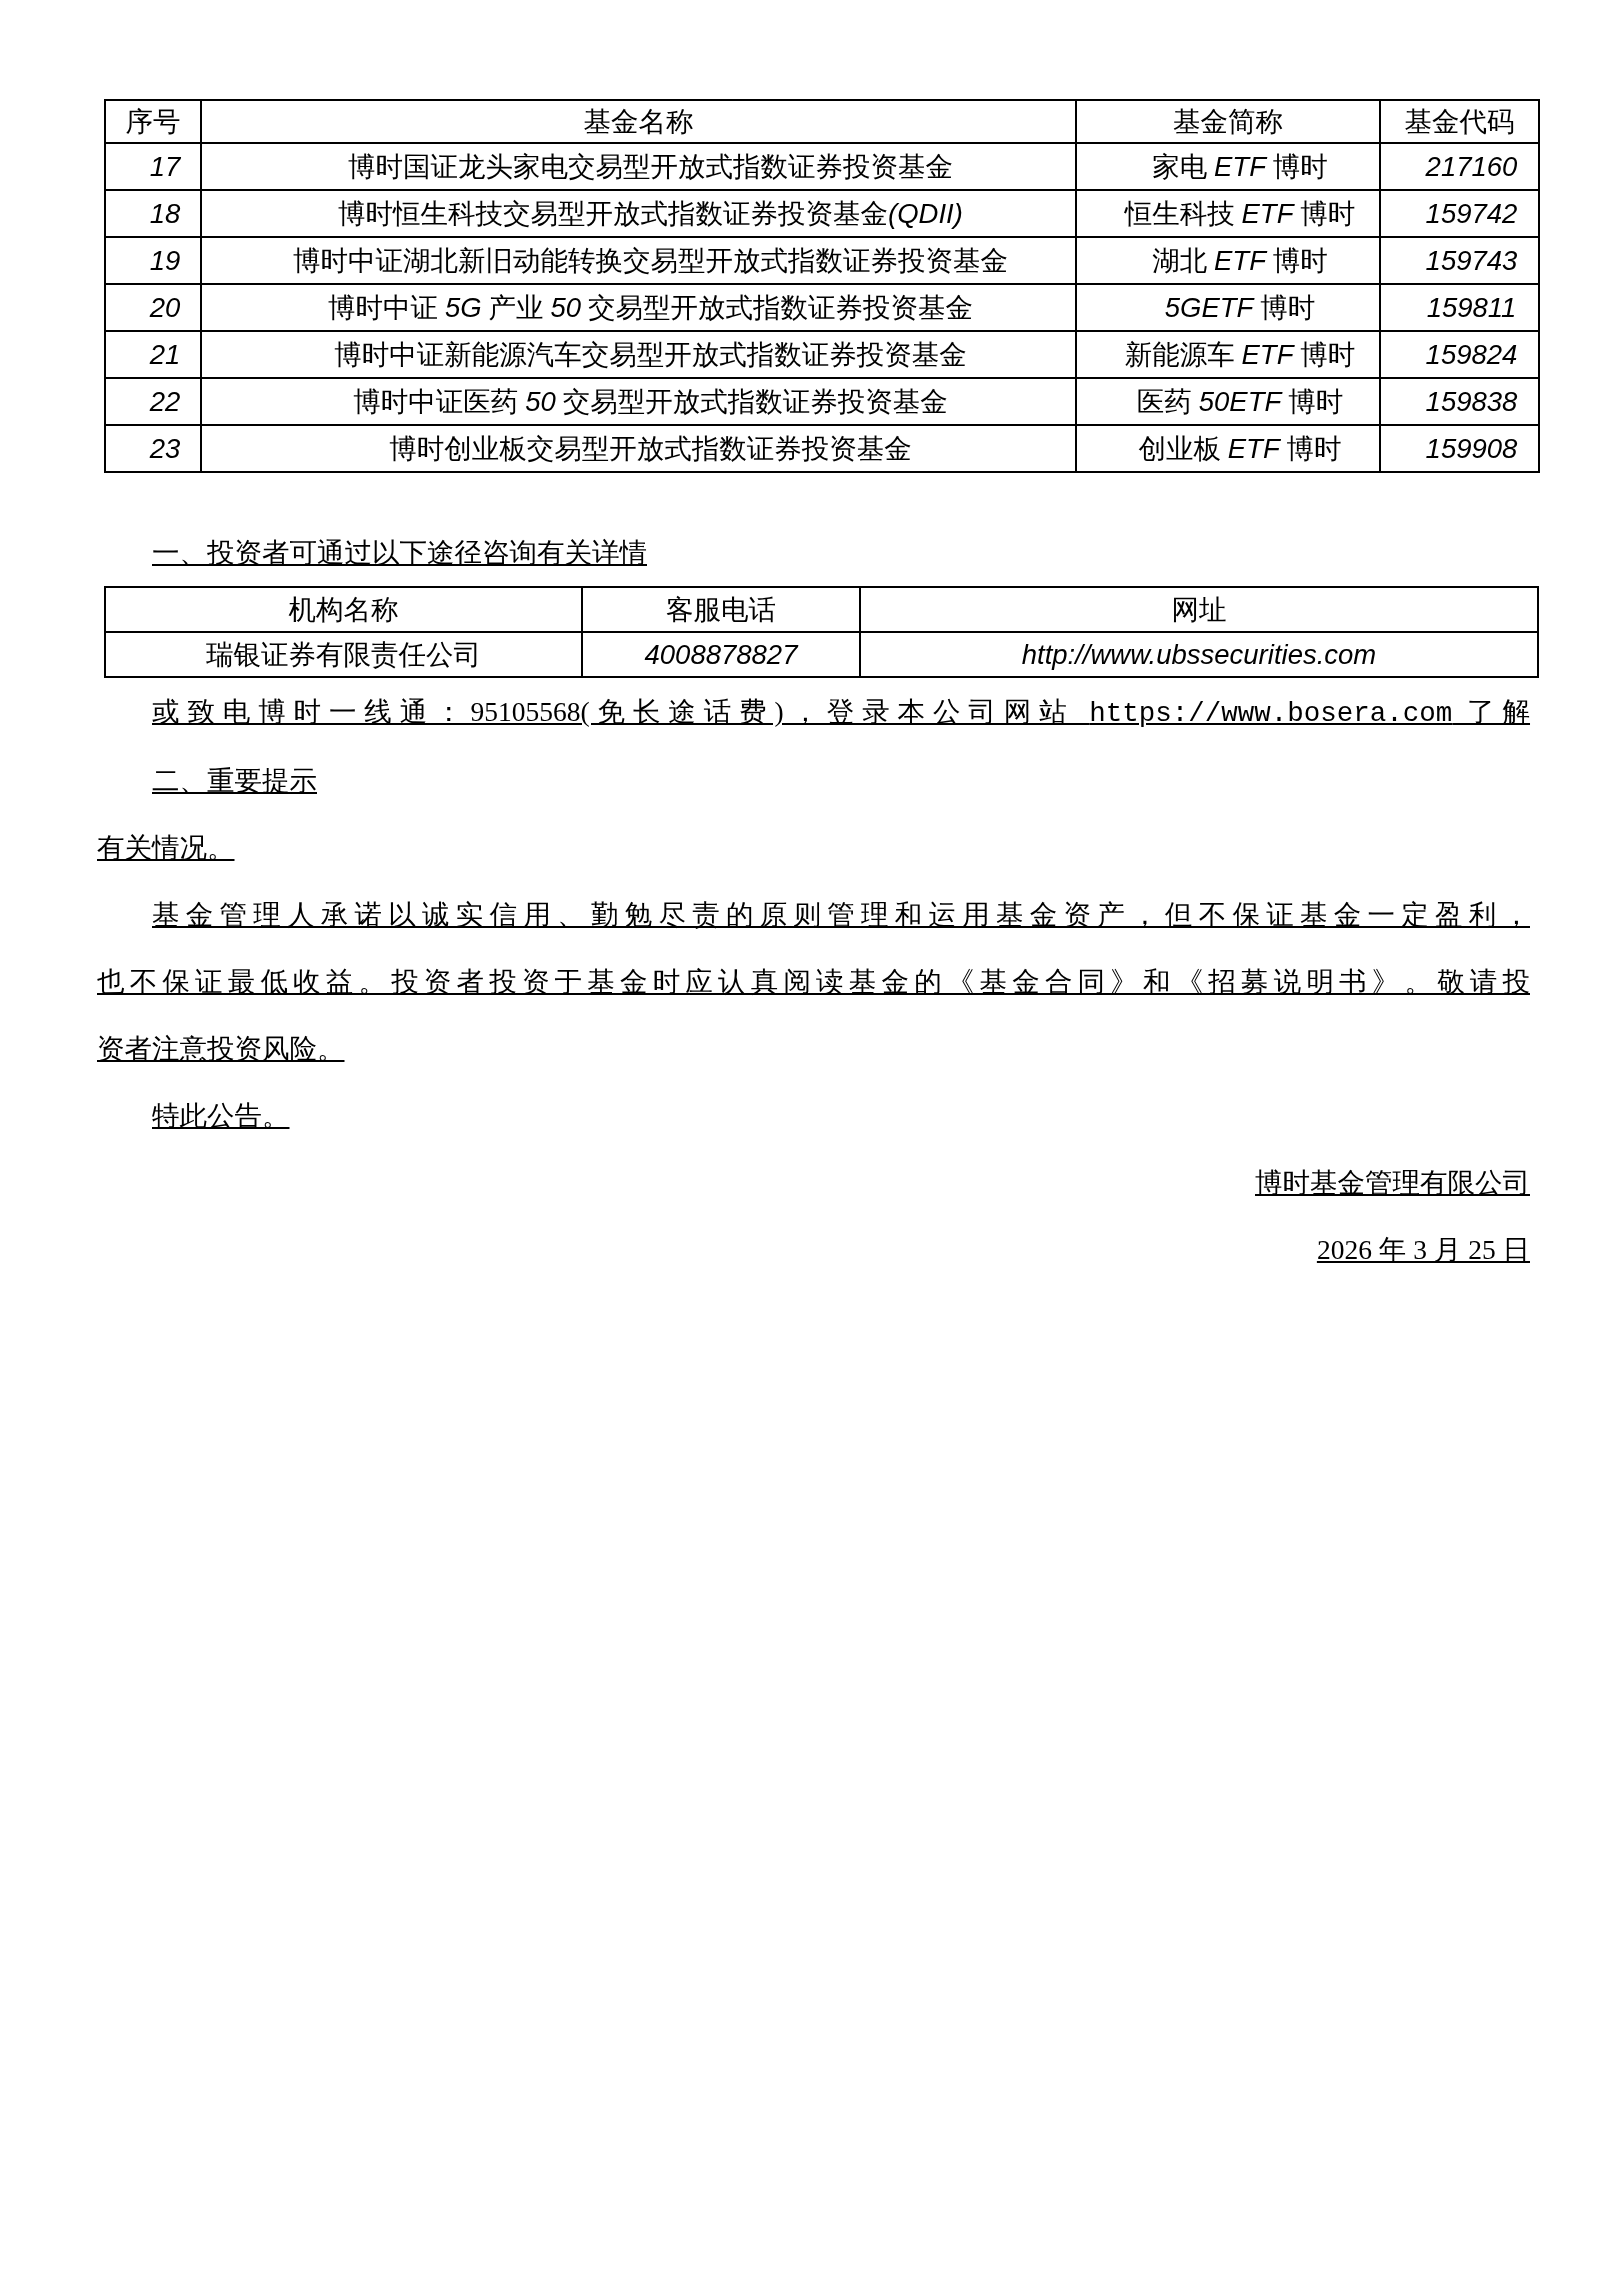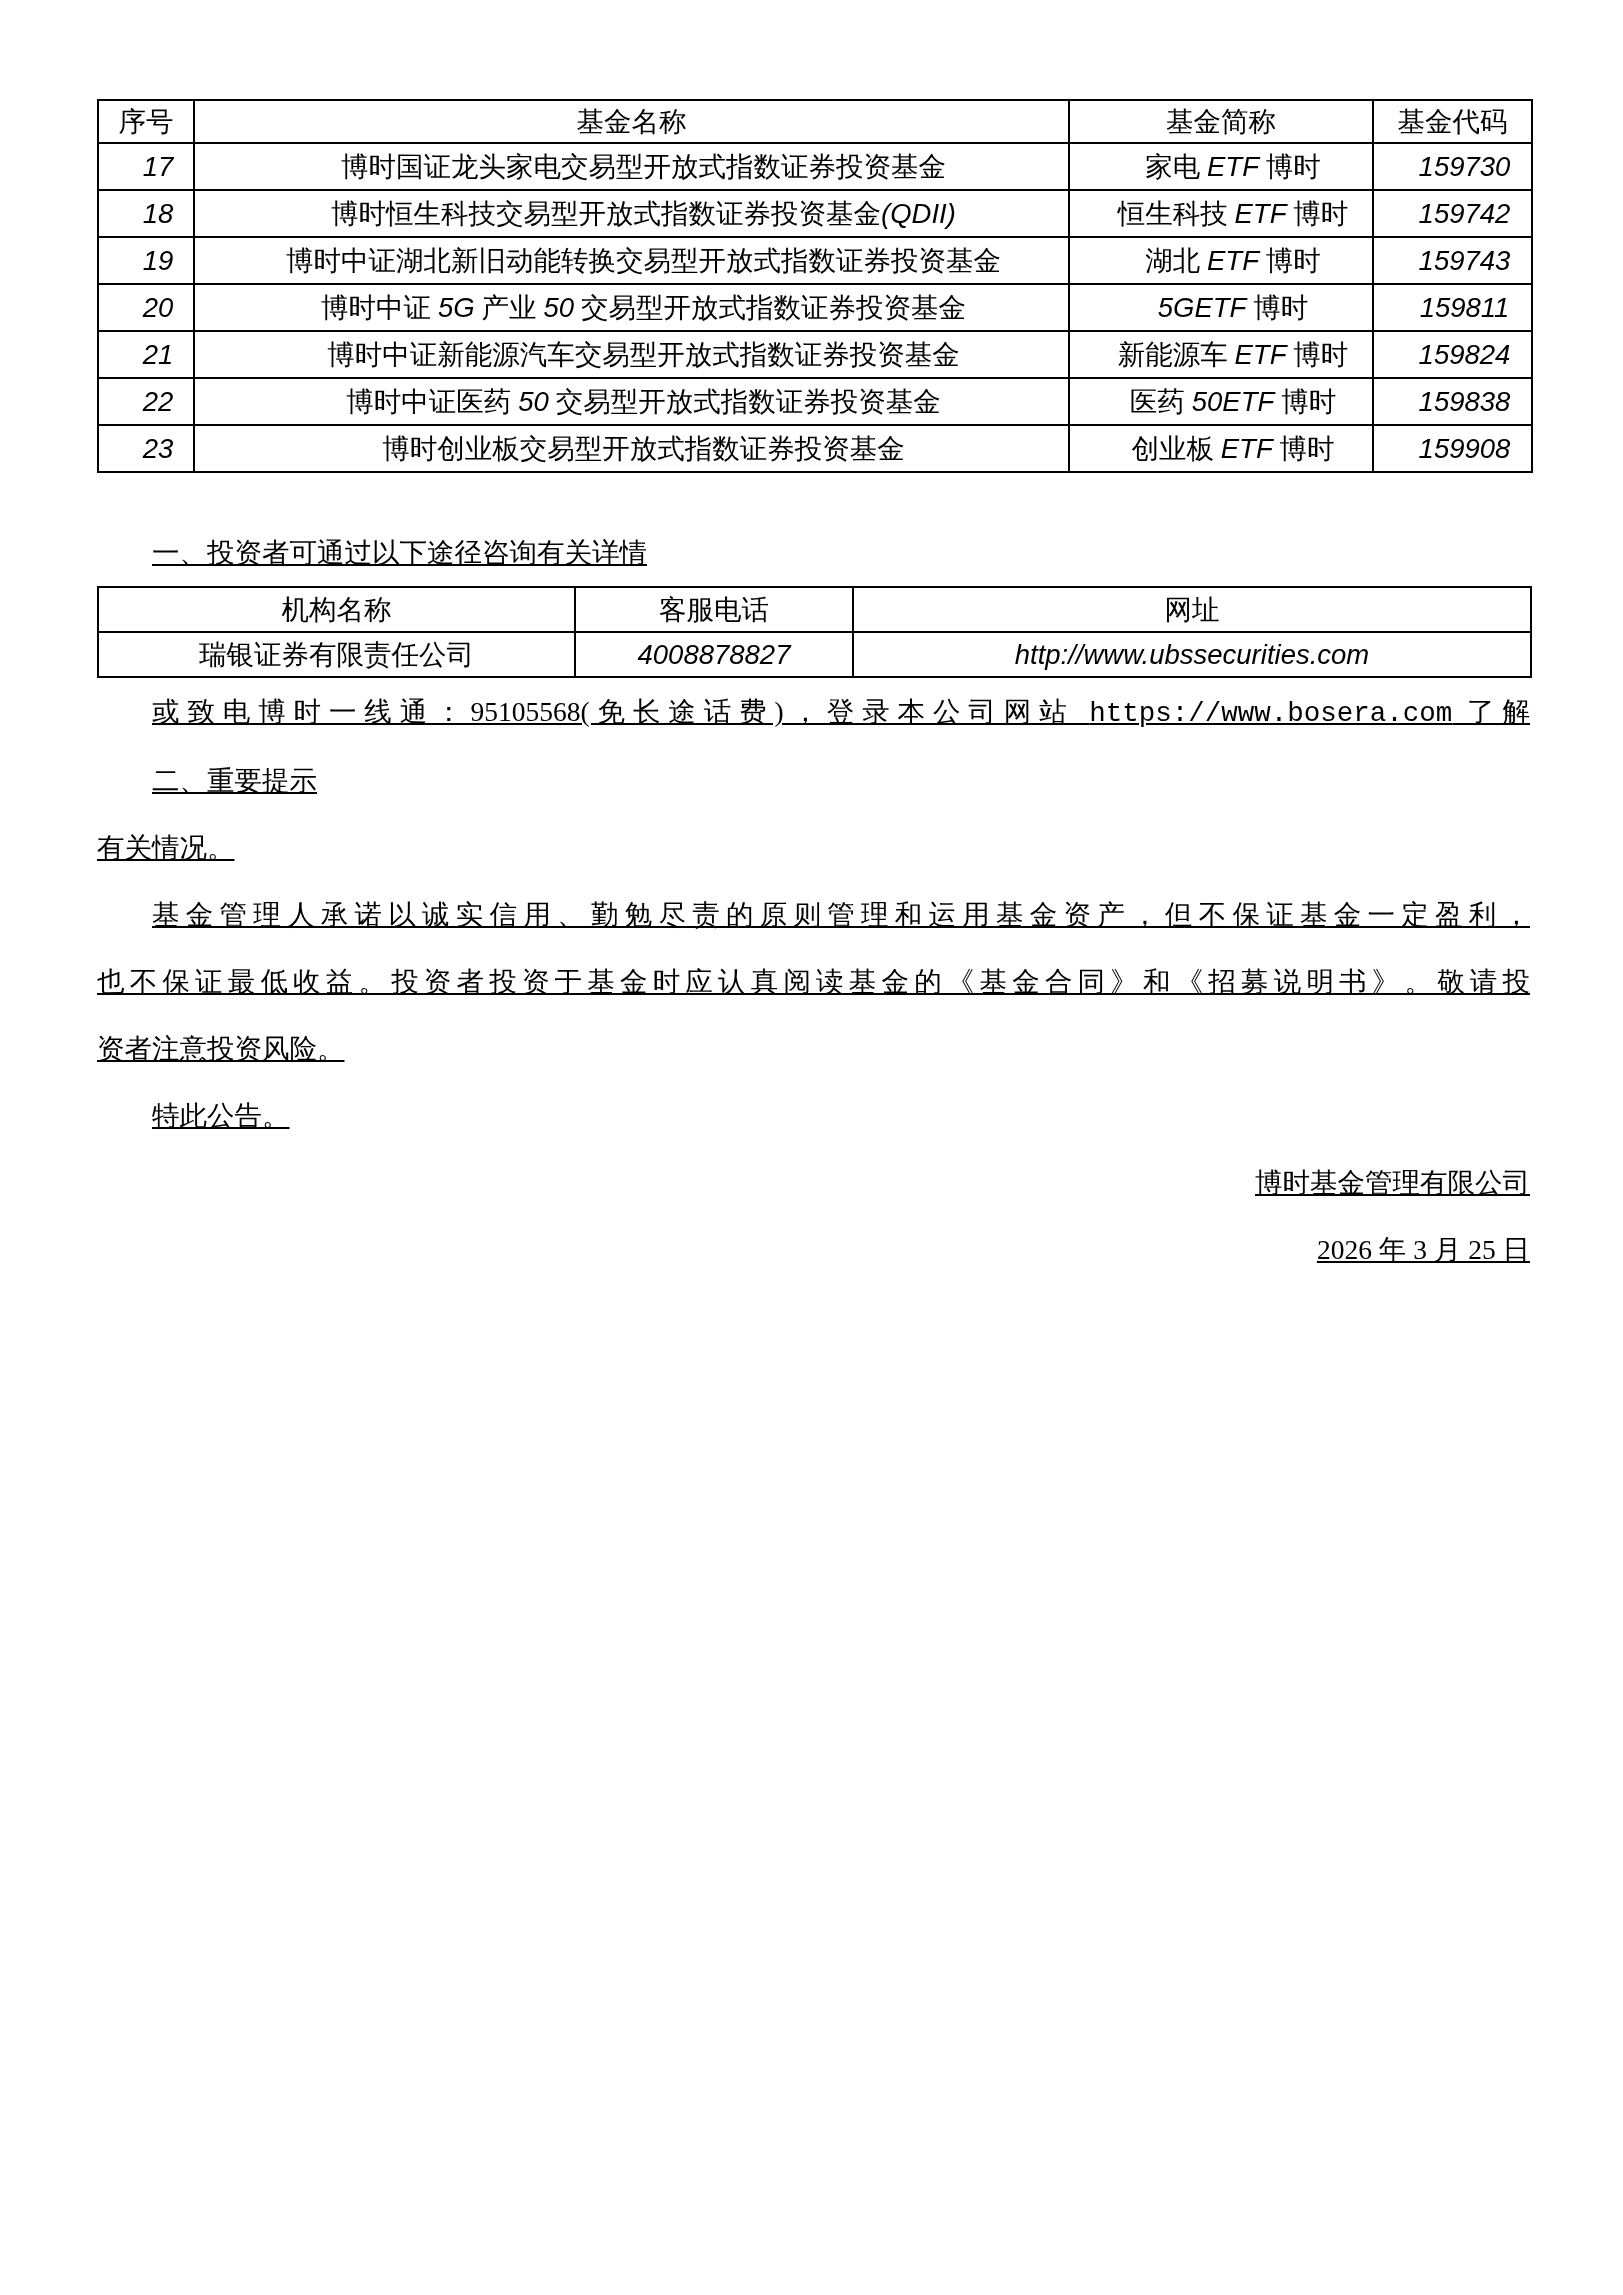--- a/index.html
+++ b/index.html
@@ -3,21 +3,21 @@
 <meta charset="utf-8">
 <title></title>
 <style>
   html,body{margin:0;padding:0;}
   body{
     width:1623px;height:2295px;background:#ffffff;color:#000000;
     font-family:"Liberation Serif","DejaVu Serif",serif;
     font-size:27.5px;
   }
   .page{box-sizing:border-box;width:1623px;padding:99px 93px 0 97px;}
-  table{border-collapse:collapse;table-layout:fixed;width:1433px;}
+  table{border-collapse:collapse;table-layout:fixed;width:1433px;margin-left:7px;}
   th,td{
     border:2px solid #000;padding:0;text-align:center;vertical-align:middle;
     font-weight:normal;overflow:hidden;white-space:nowrap;
   }
   .t1 th{height:41px;}
   .t1 td{height:45px;padding-left:24px;}
   .t2 th{height:43px;}
   .t2 td{height:43px;}
   
   .lat{font-family:"Liberation Sans","DejaVu Sans",sans-serif;font-style:italic;}
@@ -47,21 +47,21 @@
         <th>基金名称</th>
         <th>基金简称</th>
         <th>基金代码</th>
       </tr>
     </thead>
     <tbody>
       <tr>
         <td><span class="lat">17</span></td>
         <td>博时国证龙头家电交易型开放式指数证券投资基金</td>
         <td>家电 <span class="lat">ETF</span> 博时</td>
-        <td><span class="lat">159730</span></td>
+        <td><span class="lat">217160</span></td>
       </tr>
       <tr>
         <td><span class="lat">18</span></td>
         <td>博时恒生科技交易型开放式指数证券投资基金<span class="lat">(QDII)</span></td>
         <td>恒生科技 <span class="lat">ETF</span> 博时</td>
         <td><span class="lat">159742</span></td>
       </tr>
       <tr>
         <td><span class="lat">19</span></td>
         <td>博时中证湖北新旧动能转换交易型开放式指数证券投资基金</td>

